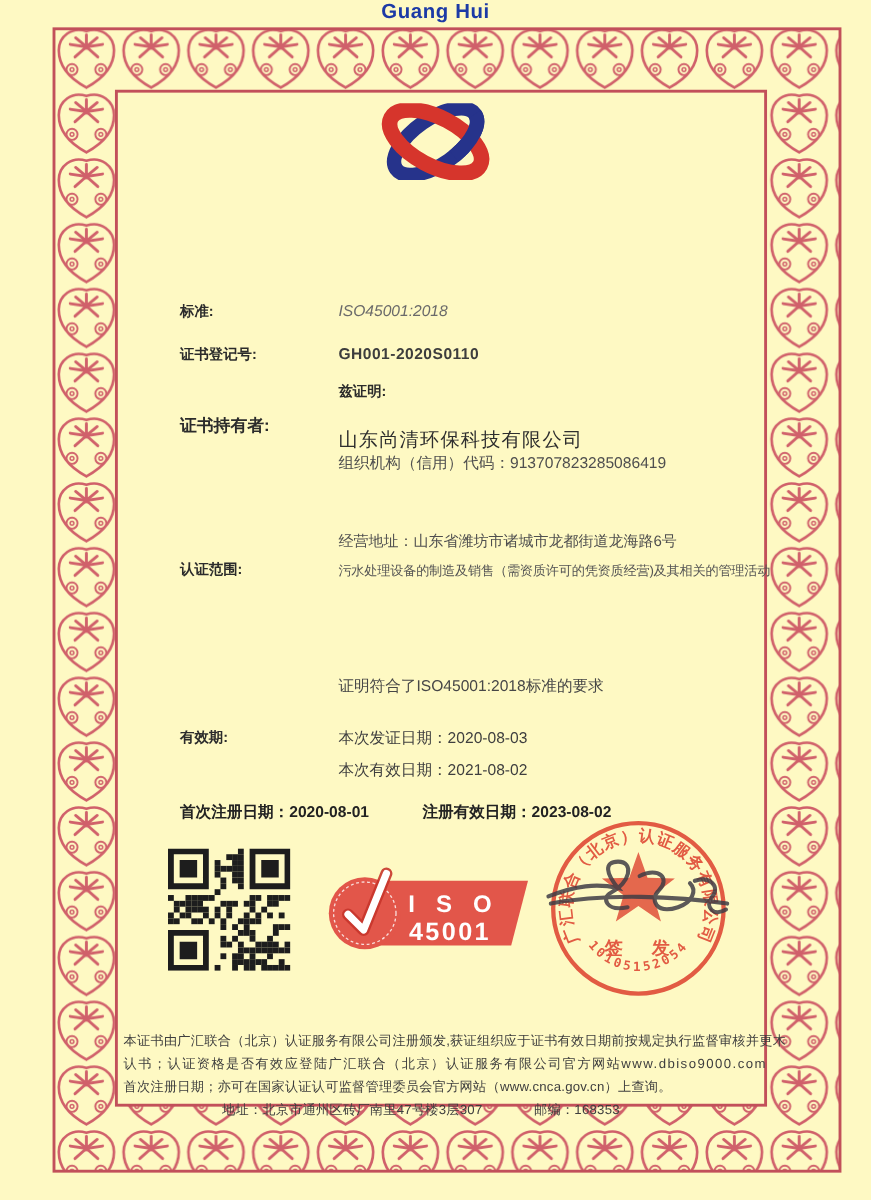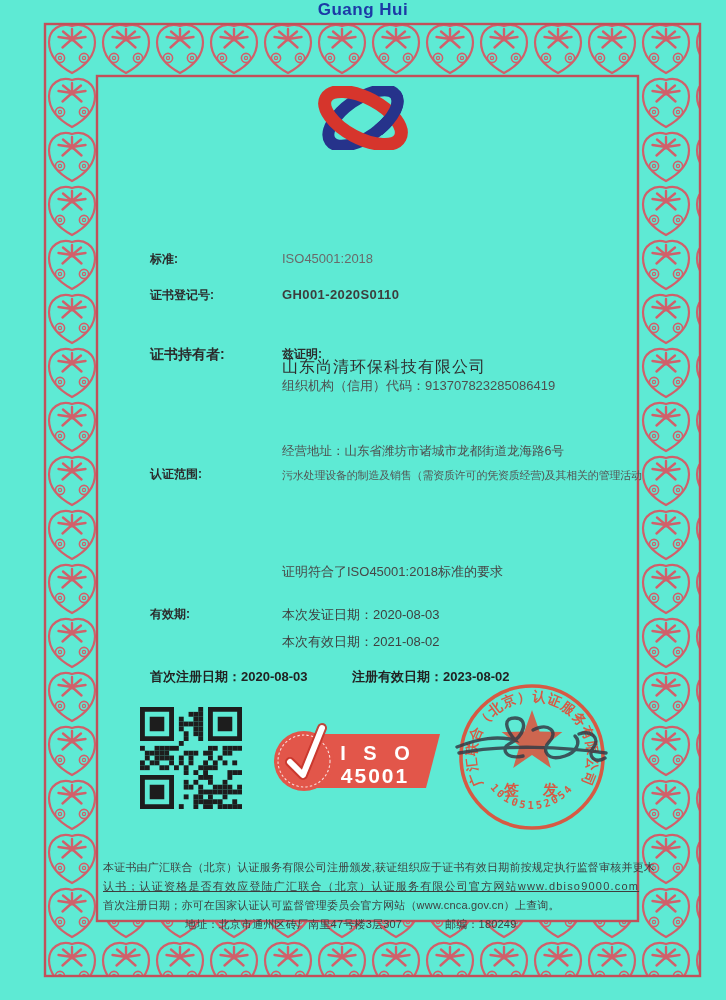--- a/index.html
+++ b/index.html
@@ -1,18 +1,18 @@
 <!DOCTYPE html>
 <html><head>
 <meta charset="utf-8">
 <style>
   html,body{margin:0;padding:0;background:#ffffff;}
   .page{
     position:relative;width:726px;height:1000px;margin:0 auto;
-    background:#5eead4;overflow:hidden;
+    background:#fef9c3;overflow:hidden;
     font-family:"Liberation Sans","DejaVu Sans",sans-serif;
     color:#3c3c3c;
   }
   .abs{position:absolute;white-space:nowrap;}
   .border-svg{position:absolute;left:0;top:0;}
   .logo-text{left:0;top:151;width:726px;text-align:center;
     font-size:17px;font-weight:bold;color:#1c3aa6;letter-spacing:.5px;}
   .cert-title{left:0;top:186;width:726px;text-align:center;
     font-size:26px;font-weight:bold;color:#161616;letter-spacing:8px;padding-left:8px;box-sizing:border-box;}
   .lbl{font-size:12px;font-weight:bold;color:#2b2b2b;}
@@ -60,43 +60,43 @@
 
   <svg class="abs" style="left:300px;top:86px;" width="126" height="64" viewBox="0 0 126 64">
     <ellipse cx="63" cy="32" rx="40" ry="19" transform="rotate(-35 63 32)" fill="none" stroke="#26338b" stroke-width="12"></ellipse>
     <ellipse cx="63" cy="32" rx="42" ry="20" transform="rotate(28 63 32)" fill="none" stroke="#d6352c" stroke-width="13"></ellipse>
     <ellipse cx="63" cy="32" rx="40" ry="19" transform="rotate(-35 63 32)" fill="none" stroke="#26338b" stroke-width="12" stroke-dasharray="42 200"></ellipse>
   </svg>
   <div class="abs logo-text">Guang Hui</div>
 
 
   <div class="abs lbl" style="left:150px;top:251px;">标准:</div>
-  <div class="abs val" style="left:282px;top:251px;color:#6a6a6a;">ISO45001:2018</div>
+  <div class="abs val" style="left:282px;top:251px;color:#6a6a6a;font-style:italic;">ISO45001:2018</div>
 
   <div class="abs lbl" style="left:150px;top:287px;">证书登记号:</div>
   <div class="abs val-strong" style="left:282px;top:287px;">GH001-2020S0110</div>
 
-  <div class="abs lbl" style="left:282px;top:318px;font-size:12px;margin-top:28px;">兹证明:</div>
+  <div class="abs lbl" style="left:282px;top:318px;font-size:12px;">兹证明:</div>
 
   <div class="abs lbl" style="left:150px;top:346px;font-size:14px;">证书持有者:</div>
   <div class="abs holder" style="left:282px;top:343px;">山东尚清环保科技有限公司</div>
 
   <div class="abs small-val" style="left:282px;top:377px;font-size:13px;">组织机构（信用）代码：913707823285086419</div>
   <div class="abs small-val" style="left:282px;top:443px;">经营地址：山东省潍坊市诸城市龙都街道龙海路6号</div>
 
   <div class="abs lbl" style="left:150px;top:466px;">认证范围:</div>
   <div class="abs scope" style="left:282px;top:468px;">污水处理设备的制造及销售（需资质许可的凭资质经营)及其相关的管理活动</div>
 
   <div class="abs audit" style="left:282px;top:563px;">证明符合了ISO45001:2018标准的要求</div>
 
   <div class="abs lbl" style="left:150px;top:606px;">有效期:</div>
   <div class="abs date-val" style="left:282px;top:606px;">本次发证日期：2020-08-03</div>
   <div class="abs date-val" style="left:282px;top:633px;">本次有效日期：2021-08-02</div>
 
-  <div class="abs reg-date" style="left:150px;top:668px;">首次注册日期：2020-08-03</div>
+  <div class="abs reg-date" style="left:150px;top:668px;">首次注册日期：2020-08-01</div>
   <div class="abs reg-date" style="left:352px;top:668px;">注册有效日期：2023-08-02</div>
 
   <svg class="abs" style="left:140px;top:707px;" width="102" height="102" viewBox="0 0 102 102">
     <g id="qr-cells" fill="#1d1d1d">
         <rect x="58.29" y="0.00" width="4.86" height="4.86"></rect>
         <rect x="48.57" y="4.86" width="4.86" height="4.86"></rect>
         <rect x="53.43" y="4.86" width="4.86" height="4.86"></rect>
         <rect x="58.29" y="4.86" width="4.86" height="4.86"></rect>
         <rect x="38.86" y="9.71" width="4.86" height="4.86"></rect>
         <rect x="53.43" y="9.71" width="4.86" height="4.86"></rect>
@@ -252,18 +252,18 @@
     <g fill="none" stroke="#322f3c" stroke-width="3.4" stroke-linecap="round" opacity=".85">
       <path d="M12,75 C35,66 52,64 70,68 C60,56 58,46 70,46 C84,46 80,64 64,72 C56,76 60,88 78,84"></path>
       <path d="M88,58 C104,50 114,60 104,70 C96,78 102,90 120,84 C132,80 136,70 130,64"></path>
       <path d="M134,62 C146,58 156,66 148,76 C142,84 150,92 160,86"></path>
       <path d="M14,81 C60,72 120,75 161,81"></path>
     </g>
     <text x="91" y="123" text-anchor="middle" fill="#e0503a" style="font:bold 15px 'Liberation Sans','DejaVu Sans',sans-serif;letter-spacing:10px;">签 发</text>
   </svg>
 
   <div class="abs footer-line" style="left:103px;top:840px;">本证书由广汇联合（北京）认证服务有限公司注册颁发,获证组织应于证书有效日期前按规定执行监督审核并更木</div>
-  <div class="abs footer-line" style="left:103px;top:859px;letter-spacing:1.2px;text-decoration:underline;">认书；认证资格是否有效应登陆广汇联合（北京）认证服务有限公司官方网站www.dbiso9000.com</div>
+  <div class="abs footer-line" style="left:103px;top:859px;letter-spacing:1.2px;">认书；认证资格是否有效应登陆广汇联合（北京）认证服务有限公司官方网站www.dbiso9000.com</div>
   <div class="abs footer-line" style="left:103px;top:878px;">首次注册日期；亦可在国家认证认可监督管理委员会官方网站（www.cnca.gov.cn）上查询。</div>
   <div class="abs footer-line" style="left:185px;top:897px;">地址：北京市通州区砖厂南里47号楼3层307</div>
-  <div class="abs footer-line" style="left:445px;top:897px;">邮编：180249</div>
+  <div class="abs footer-line" style="left:445px;top:897px;">邮编：168353</div>
 
 </div>
 
 </body></html>

